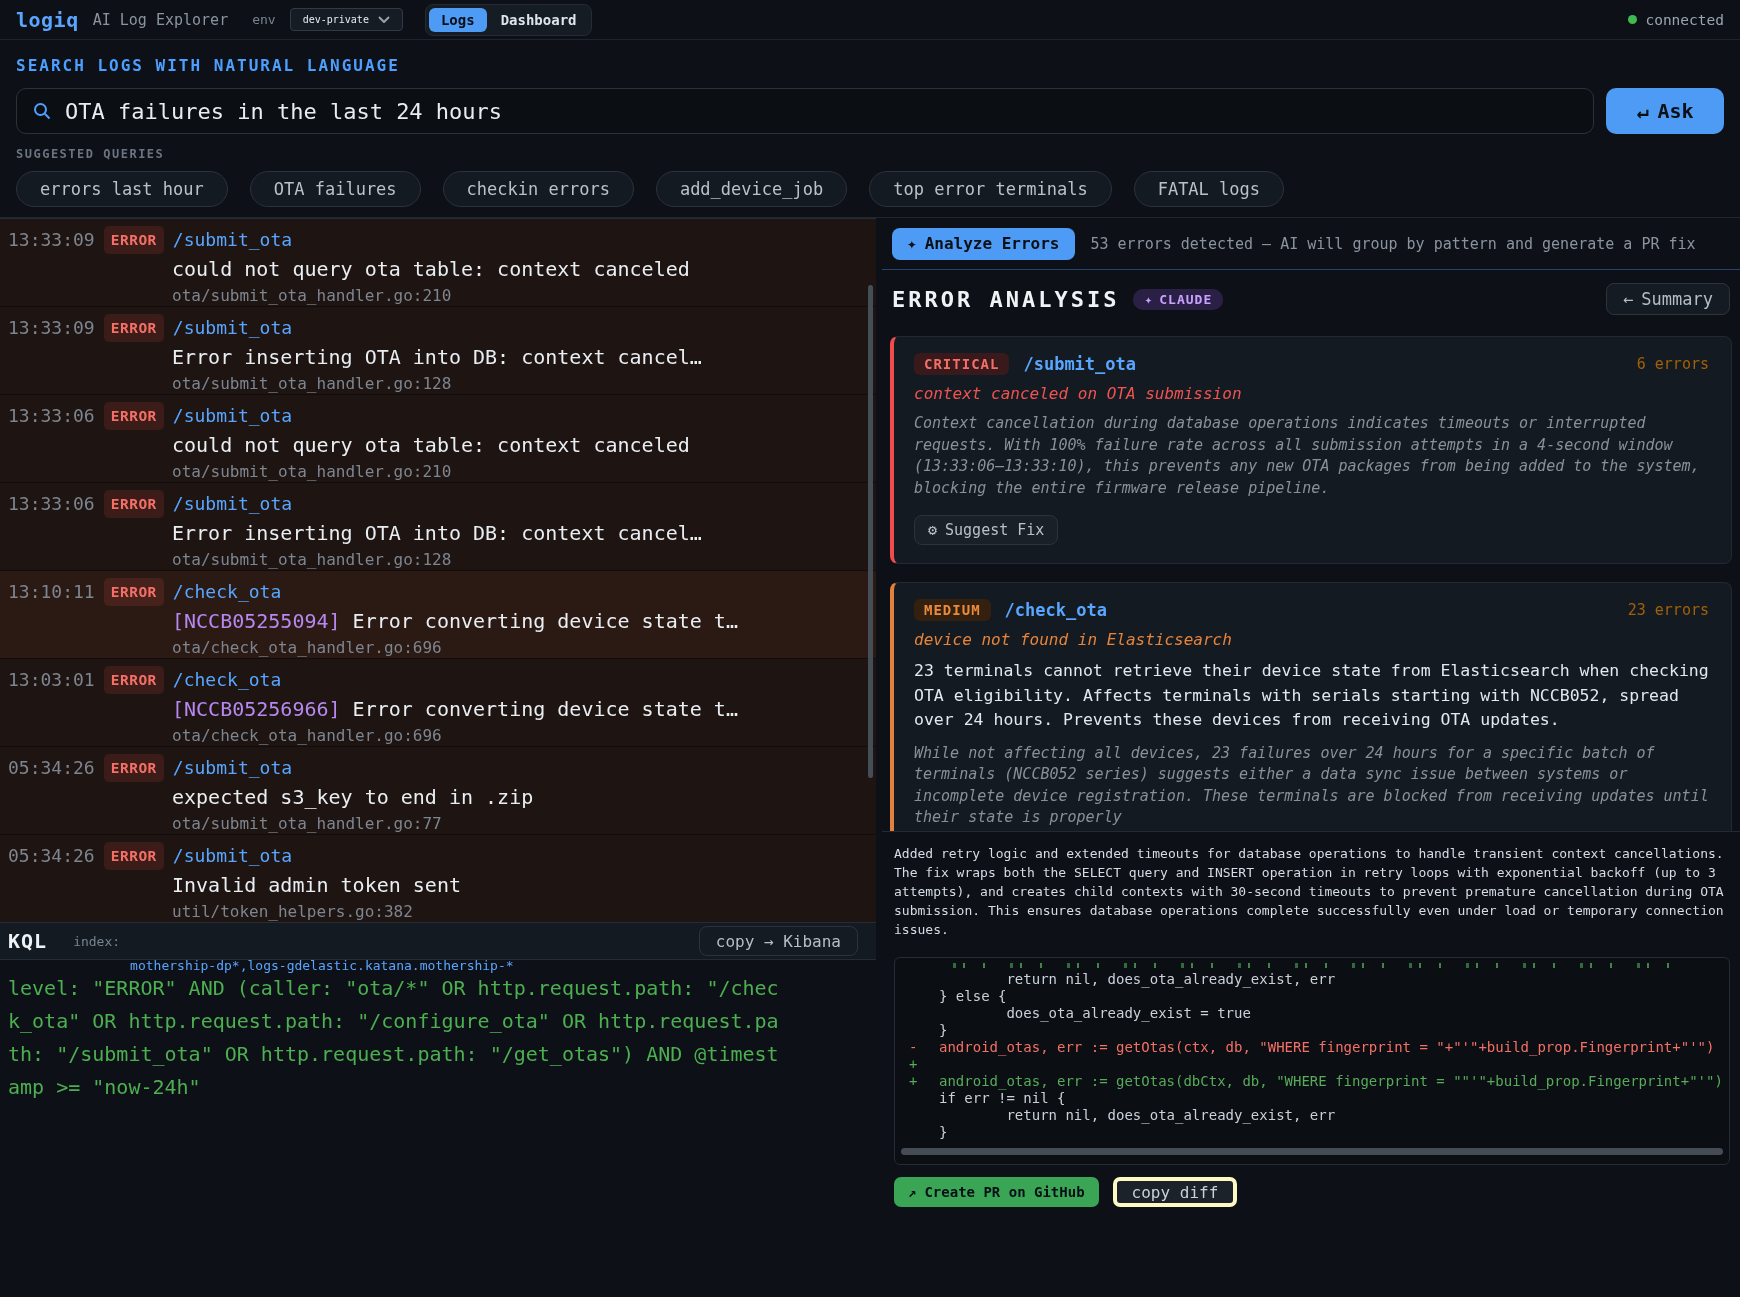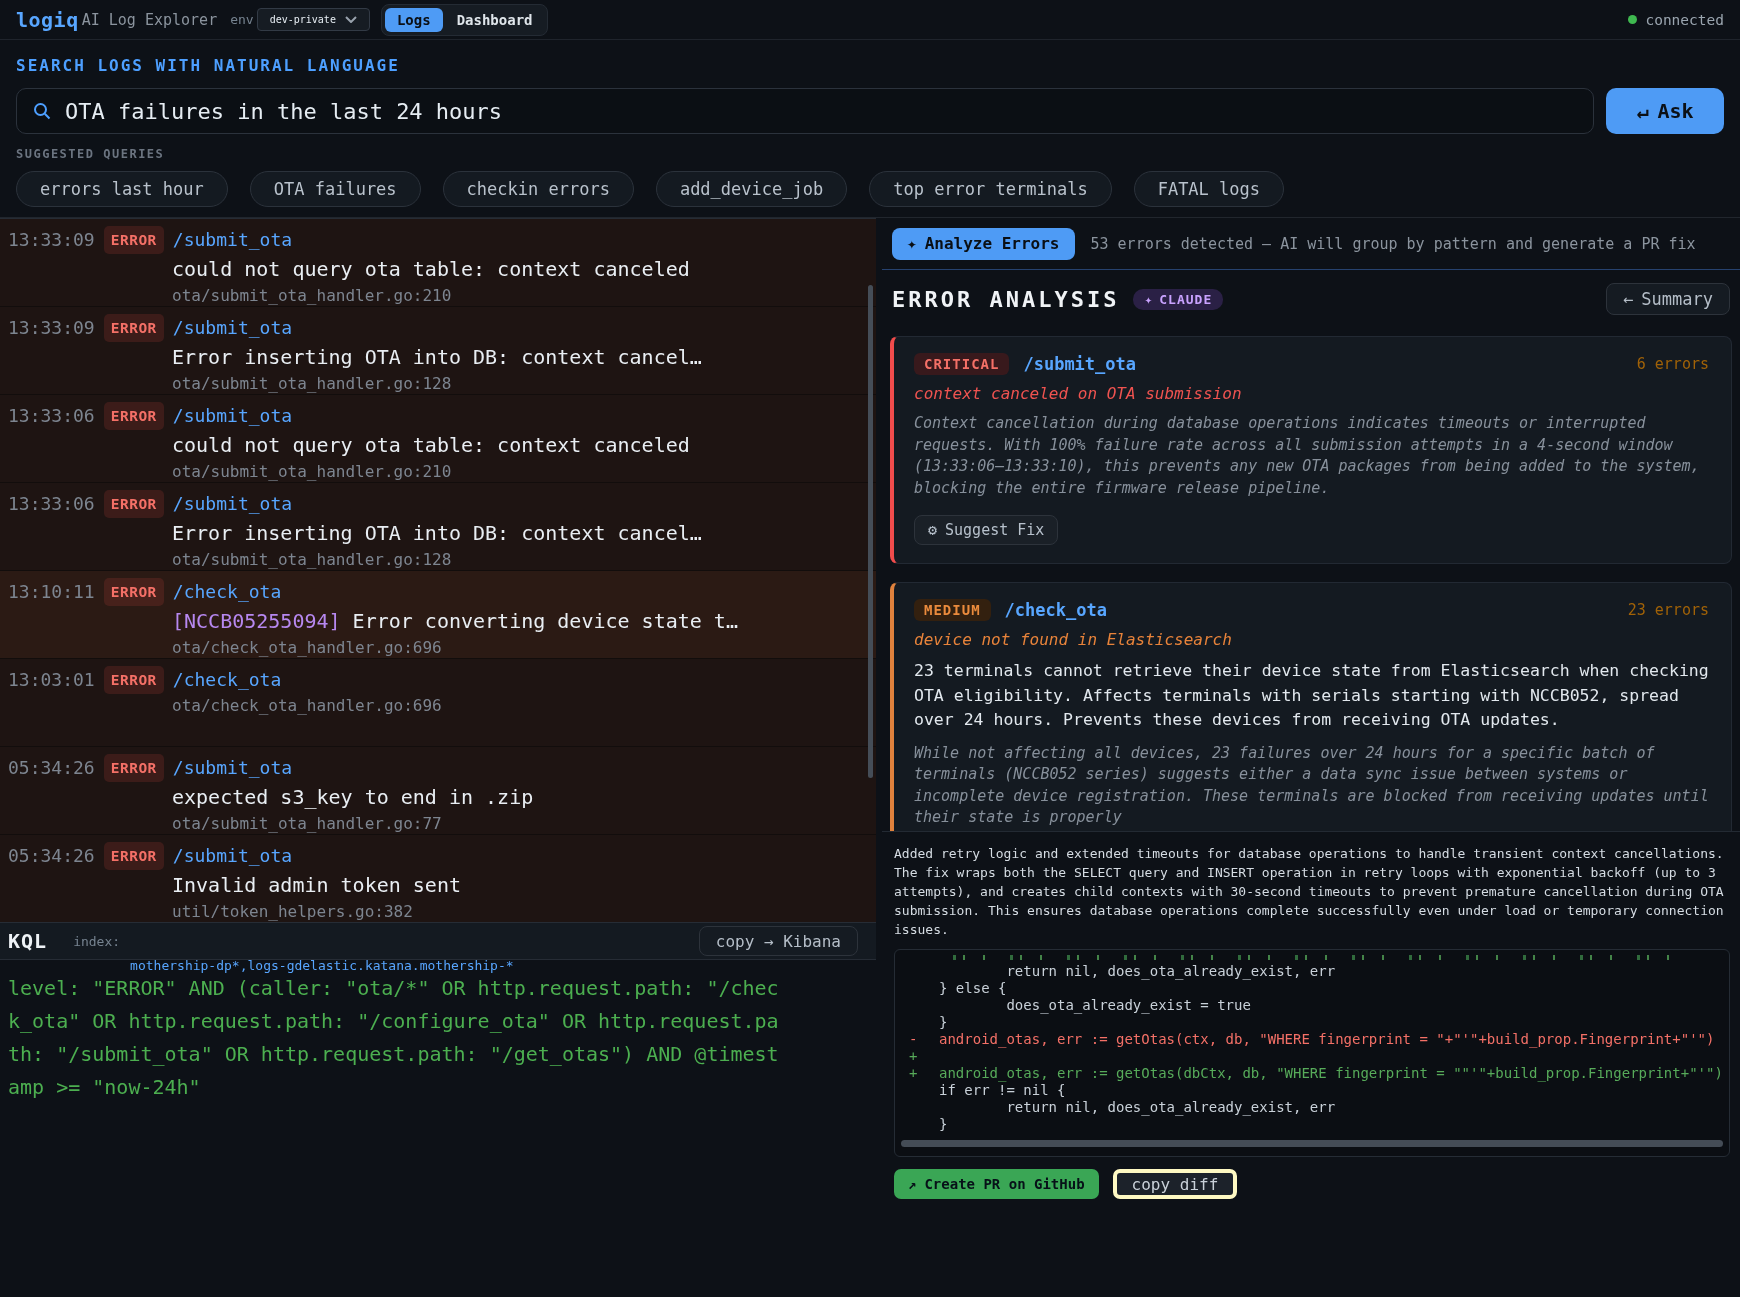--- a/index.html
+++ b/index.html
@@ -2,21 +2,21 @@
 <html><head>
 <meta charset="utf-8">
 <style>
   * { margin:0; padding:0; box-sizing:border-box; }
   html,body { background:#0d1117; }
   body { width:1740px; height:1297px; overflow:hidden;
          font-family:"DejaVu Sans Mono", monospace; color:#c9d1d9; }
   .app { width:1740px; height:1297px; display:flex; flex-direction:column; }
 
   
-  .topbar { height:40px; flex:none; display:flex; align-items:center; gap:3px;
+  .topbar { height:40px; flex:none; display:flex; align-items:center; gap:14px;
             padding:0 16px; border-bottom:1px solid #1f242c; }
   .logo { font-size:20px; font-weight:bold; color:#58a6ff; letter-spacing:.5px; }
   .app-title { font-size:15px; color:#8b949e; }
   .env-label { font-size:13px; color:#768390; margin-left:10px;text-align:right; }
   .select { display:flex; align-items:center; gap:9px; padding:5px 12px;
             background:#161c23; border:1px solid #323a45; border-radius:4px;
             font-size:10px; color:#e6edf3; cursor:pointer; }
   .seg { display:flex; background:#161c23; border:1px solid #242b34; border-radius:8px;
          padding:3px; gap:2px; margin-left:8px; }
   .seg .tab { font-size:14px; font-weight:bold; color:#dfe5ea; padding:4px 12px;
@@ -125,21 +125,21 @@
   .btn-suggest { margin-top:16px; height:30px; display:inline-flex; align-items:center;
                  gap:8px; padding:0 13px; background:#1a2027; border:1px solid #2d333b;
                  border-radius:8px; color:#b7c1cc; font-family:inherit; font-size:15px;
                  cursor:pointer; }
 
   
   .fix-overlay { position:absolute; left:0; right:0; top:613px; bottom:0;
                  background:#0d1117; border-top:1px solid #232a33;
                  padding:12px 10px 0 12px; }
   .fix-desc { font-size:13px; line-height:19px; color:#d5dce3; }
-  .code-block { margin-top:10px; background:#0b0e13; border:1px solid #252c35;
+  .code-block { margin-top:18px; background:#0b0e13; border:1px solid #252c35;
                 border-radius:6px; padding:5px 0 4px; overflow:hidden; }
   .clip-strip { height:5px; margin:0 40px 3px 58px; opacity:.75;
                 background:repeating-linear-gradient(90deg,#3d8a4a 0 3px,transparent 3px 10px,
                  #57ab5a 10px 12px,transparent 12px 30px,#57ab5a 30px 32px,transparent 32px 57px); }
   .code-line { display:flex; white-space:pre; font-size:14px; line-height:17px; }
   .code-line .m { width:44px; flex:none; padding-left:14px; }
   .code-line.ctx { color:#c9d1d9; }
   .code-line.del { color:#f47067; }
   .code-line.add { color:#57ab5a; }
   .h-scroll { height:7px; background:#444c56; border-radius:4px; margin:7px 6px 5px;
@@ -263,20 +263,21 @@
     </div>
     <div class="lr2"><span class="serial">[NCCB05255094]</span><span> Error converting device state t…</span></div>
     <div class="lr3">ota/check_ota_handler.go:696</div>
   </div>
           <div class="log-row">
     <div class="lr1">
       <span class="time">13:03:01</span>
       <span class="lvl">ERROR</span>
       <span class="path">/check_ota</span>
     </div>
+    <div class="lr2"><span class="serial">[NCCB05256966]</span><span> Error converting device state t…</span></div>
     <div class="lr3">ota/check_ota_handler.go:696</div>
   </div>
           <div class="log-row">
     <div class="lr1">
       <span class="time">05:34:26</span>
       <span class="lvl">ERROR</span>
       <span class="path">/submit_ota</span>
     </div>
     <div class="lr2"><span>expected s3_key to end in .zip</span></div>
     <div class="lr3">ota/submit_ota_handler.go:77</div>

